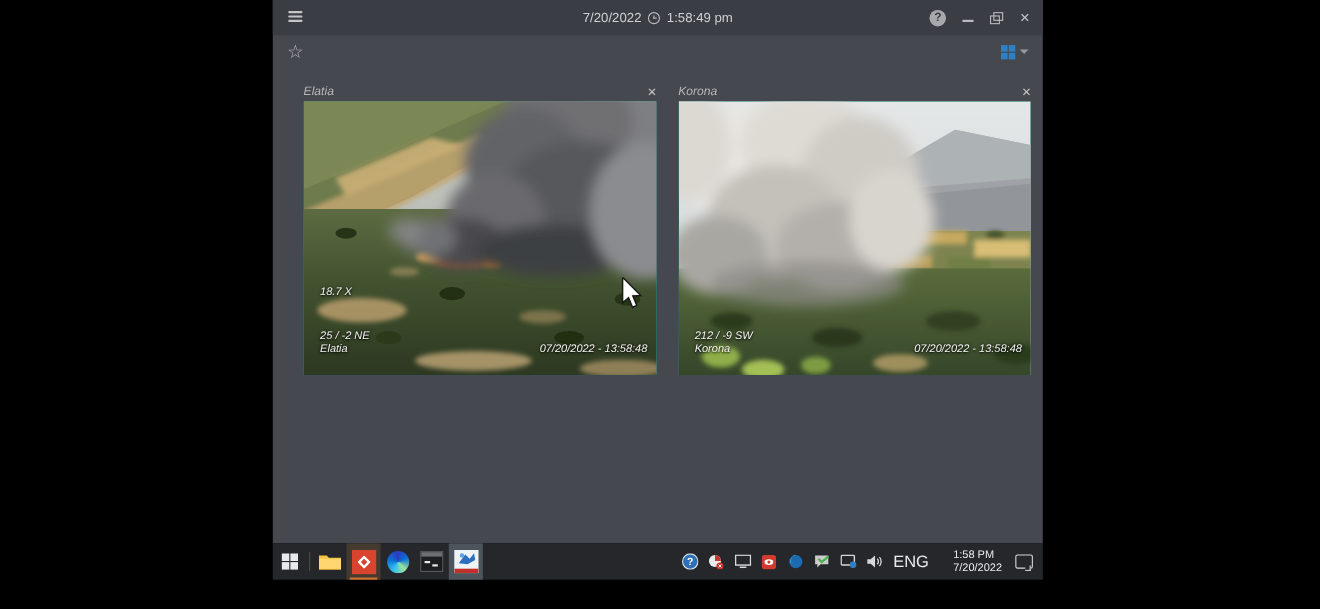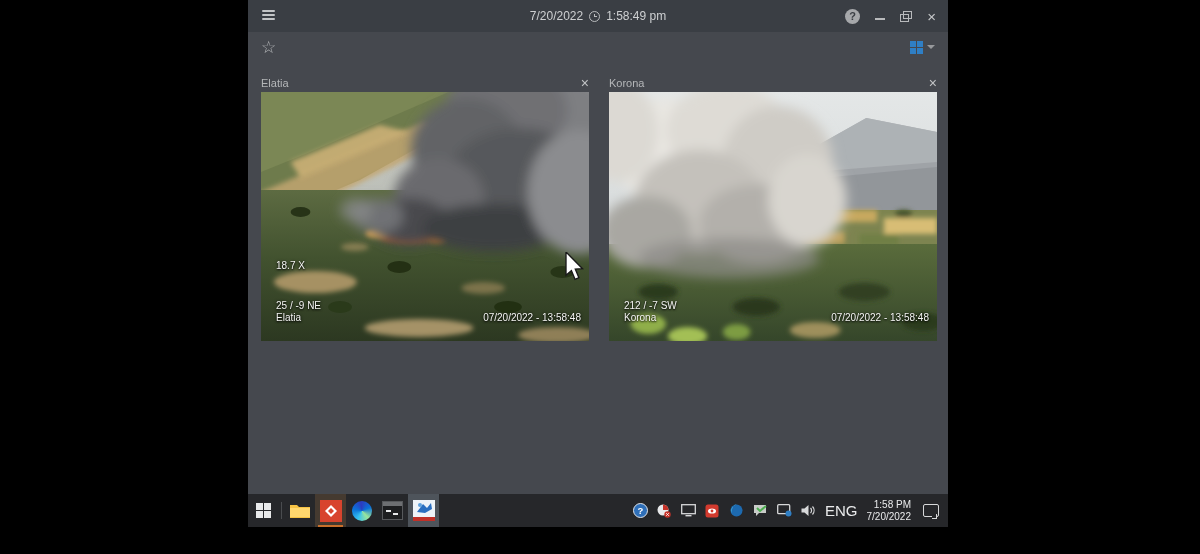--- a/index.html
+++ b/index.html
@@ -29,21 +29,21 @@
 
   
   .toolbar { height:30px; display:flex; align-items:center; justify-content:space-between; padding:0 13px; }
   .star { color:#b2b4b6; font-size:17px; line-height:1; }
   .layout-group { display:flex; align-items:center; gap:4px; }
   .grid-icon { width:13px; height:13px; display:grid; grid-template-columns:1fr 1fr; grid-template-rows:1fr 1fr; gap:1px; }
   .grid-icon i { background:#2f7fc5; }
   .chevron { width:0; height:0; border-left:4px solid transparent; border-right:4px solid transparent; border-top:4px solid #97999c; }
 
   
-  .panels { position:absolute; left:13px; right:11px; top:74px; display:flex; gap:20px; }
+  .panels { position:absolute; left:28px; right:11px; top:74px; display:flex; gap:20px;font-style:italic; }
   .panel { flex:1; min-width:0; }
   .panel-header { height:18px; display:flex; align-items:center; justify-content:space-between; }
   .panel-title { color:#b5b7b9; font-size:11px; }
   .panel-close { color:#c3c5c7; font-size:14px; line-height:1; }
   .video { position:relative; height:249px; background:#0f766e; overflow:hidden; }
   .video svg { position:absolute; inset:0; width:100%; height:100%; }
   .ov { position:absolute; color:#f4f4f2; font-size:10px; line-height:12px;
         text-shadow:0 1px 2px rgba(0,0,0,.9), 0 0 3px rgba(0,0,0,.6); white-space:nowrap; }
   .ov-zoom { left:15px; top:168px; }
   .ov-pt   { left:15px; bottom:29px; }
@@ -69,21 +69,21 @@
                background:conic-gradient(from 210deg,#35c1f1,#0b72d7,#2b3bc0,#0b72d7,#9be59b,#35c1f1); }
   .cmd-tile { width:21px; height:19px; background:#1d1e20; border:1px solid #57595c; position:relative; }
   .cmd-tile:before { content:""; position:absolute; left:0; right:0; top:0; height:4px; background:#6d6f72; }
   .cmd-tile:after { content:""; position:absolute; left:3px; top:8px; width:5px; height:2px; background:#e7e8e9; box-shadow:7px 3px 0 #e7e8e9; }
   .cam-tile { width:22px; height:21px; background:#eef3f8; position:relative; overflow:hidden; }
   .cam-tile:after { content:""; position:absolute; left:0; right:0; bottom:0; height:4px; background:#c03028; }
 
   .tb-tray { margin-left:auto; display:flex; align-items:center; gap:9px; padding-right:9px; }
   .tray-ic { width:15px; height:15px; display:flex; align-items:center; justify-content:center; }
   .lang { color:#eaebec; font-size:15px; }
-  .tb-clock { color:#eaebec; font-size:10px; line-height:12px; text-align:right; }
+  .tb-clock { color:#eaebec; font-size:10px; line-height:12px; text-align:left;margin-left:13px; }
   .action-center { width:16px; height:13px; border:1.3px solid #d7d8d9; border-radius:2px; position:relative; margin-left:3px; }
   .action-center:after { content:""; position:absolute; right:1px; bottom:-3px; width:4px; height:4px;
                          border-right:1.3px solid #d7d8d9; border-bottom:1.3px solid #d7d8d9; background:#26272a; }
 
   
   .cursor { position:absolute; left:564px; top:252px; pointer-events:none; }
 </style>
 </head>
 <body>
 
@@ -185,21 +185,21 @@
                 <ellipse cx="262" cy="92" rx="76" ry="56" fill="#57585b"></ellipse>
                 <ellipse cx="180" cy="108" rx="46" ry="42" fill="#6a6b6e"></ellipse>
                 <ellipse cx="150" cy="130" rx="40" ry="24" fill="#494a4d"></ellipse>
                 <ellipse cx="235" cy="136" rx="72" ry="24" fill="#3e3f42"></ellipse>
                 <ellipse cx="322" cy="100" rx="52" ry="62" fill="#8b8c8f"></ellipse>
                 <ellipse cx="118" cy="124" rx="26" ry="18" fill="#77787b" opacity="0.85"></ellipse>
                 <ellipse cx="96" cy="118" rx="16" ry="12" fill="#8a8b8e" opacity="0.7"></ellipse>
               </g>
             </svg>
             <span class="ov ov-zoom">18.7 X</span>
-            <span class="ov ov-pt">25 / -9 NE</span>
+            <span class="ov ov-pt">25 / -2 NE</span>
             <span class="ov ov-cam">Elatia</span>
             <span class="ov ov-ts">07/20/2022 - 13:58:48</span>
           </div>
         </div>
 
         <div class="panel">
           <div class="panel-header">
             <span class="panel-title">Korona</span>
             <span class="panel-close">×</span>
           </div>
@@ -251,21 +251,21 @@
                 <ellipse cx="120" cy="38" rx="62" ry="46" fill="#dedbd5"></ellipse>
                 <ellipse cx="172" cy="70" rx="56" ry="56" fill="#cfccc6"></ellipse>
                 <ellipse cx="92" cy="110" rx="66" ry="52" fill="#c4c1bb"></ellipse>
                 <ellipse cx="152" cy="132" rx="60" ry="40" fill="#b3b0ab"></ellipse>
                 <ellipse cx="38" cy="140" rx="46" ry="36" fill="#a9a7a2"></ellipse>
                 <ellipse cx="202" cy="108" rx="40" ry="46" fill="#d8d5cf"></ellipse>
                 <ellipse cx="10" cy="40" rx="40" ry="50" fill="#dcd9d3"></ellipse>
                 <ellipse cx="122" cy="166" rx="92" ry="20" fill="#8e8c88" opacity="0.75"></ellipse>
               </g>
             </svg>
-            <span class="ov ov-pt">212 / -7 SW</span>
+            <span class="ov ov-pt">212 / -9 SW</span>
             <span class="ov ov-cam">Korona</span>
             <span class="ov ov-ts">07/20/2022 - 13:58:48</span>
           </div>
         </div>
       </div>
 
     </div>
 
     <div class="taskbar">
       <div class="tb-apps">

